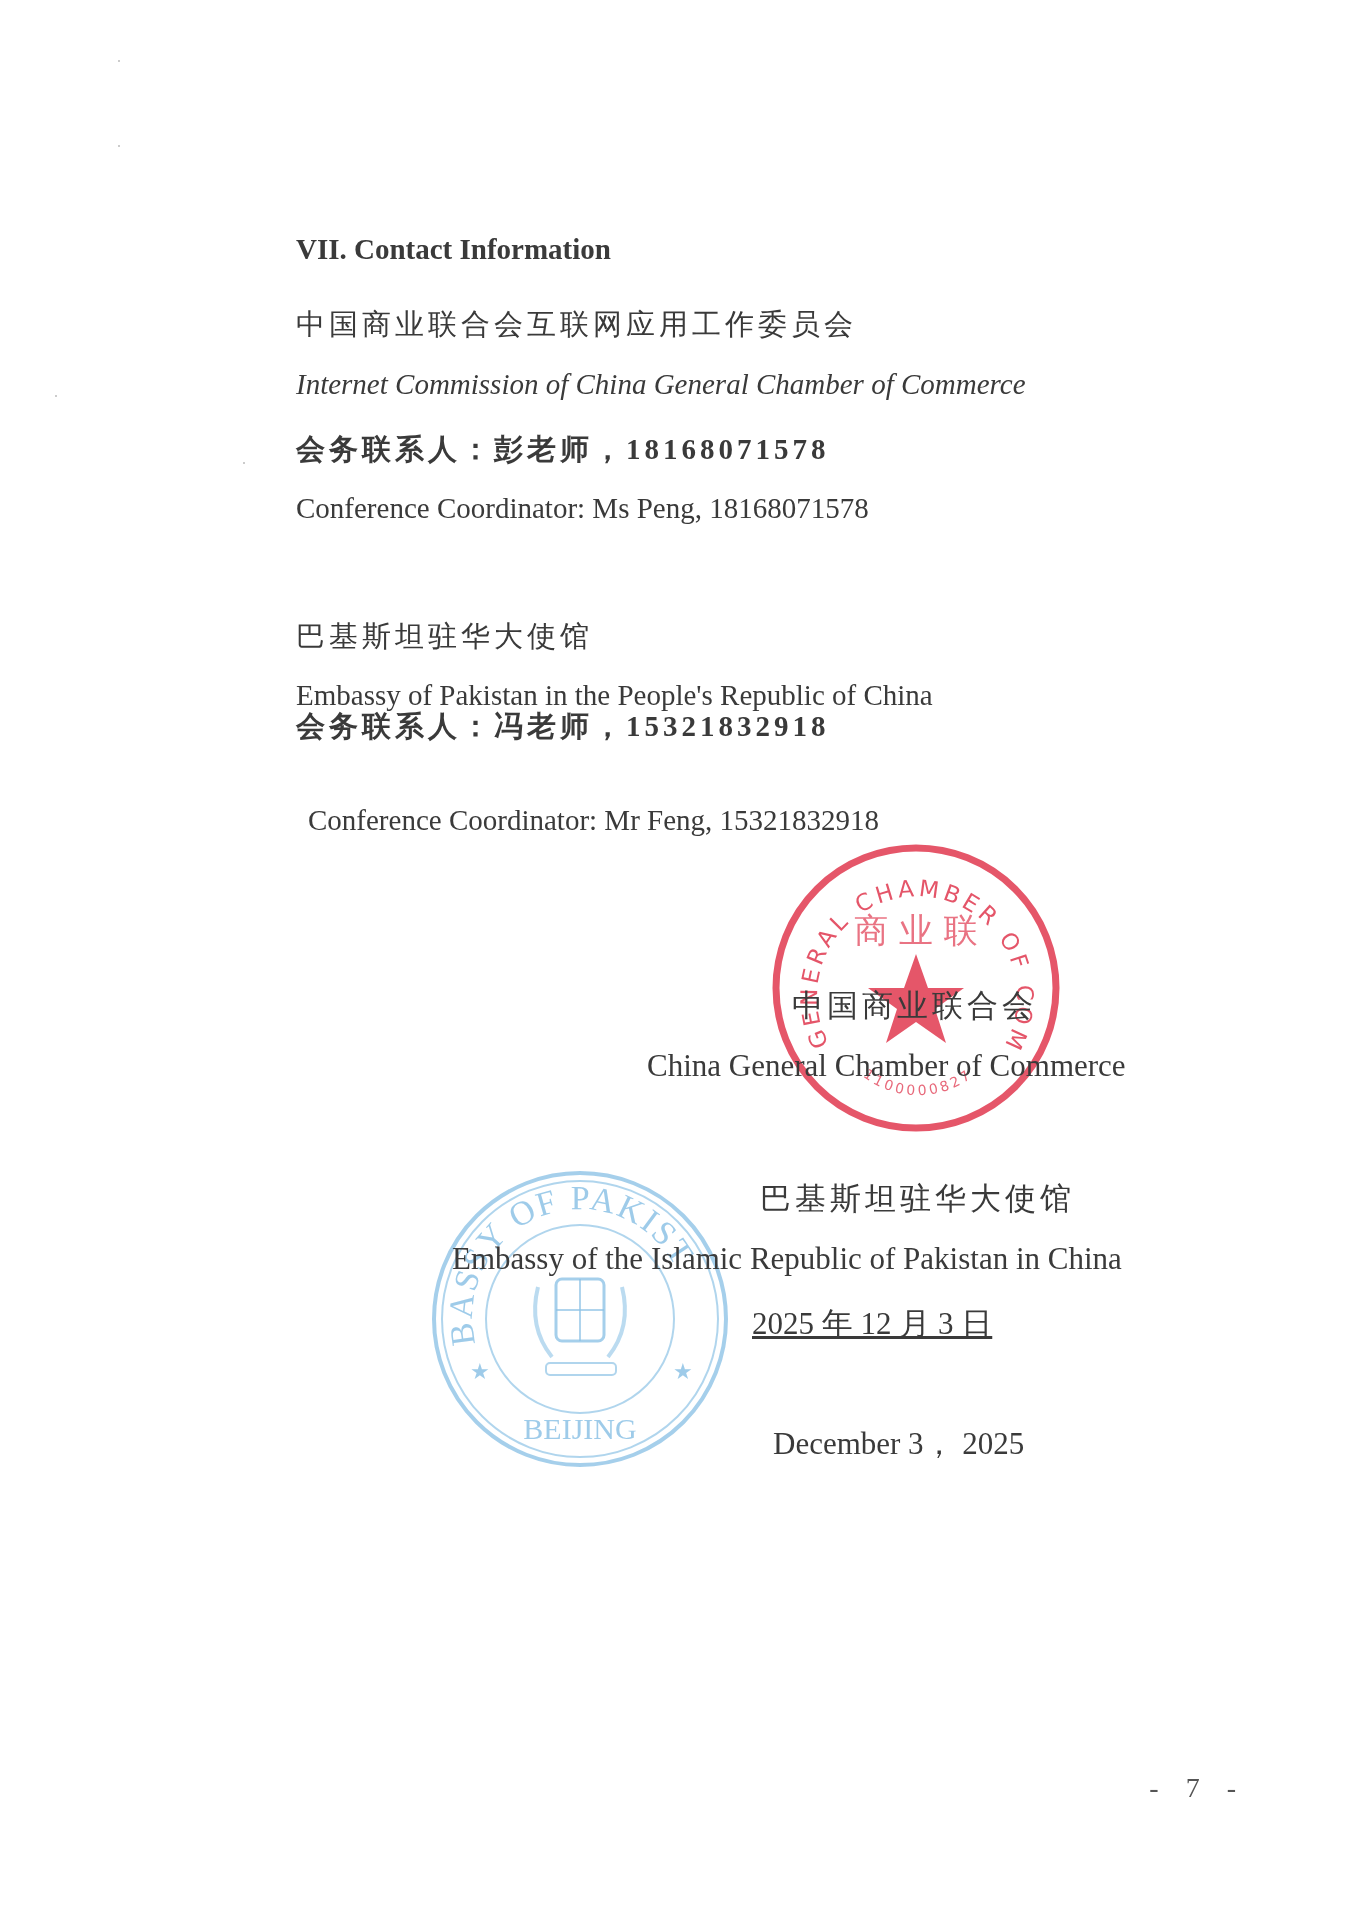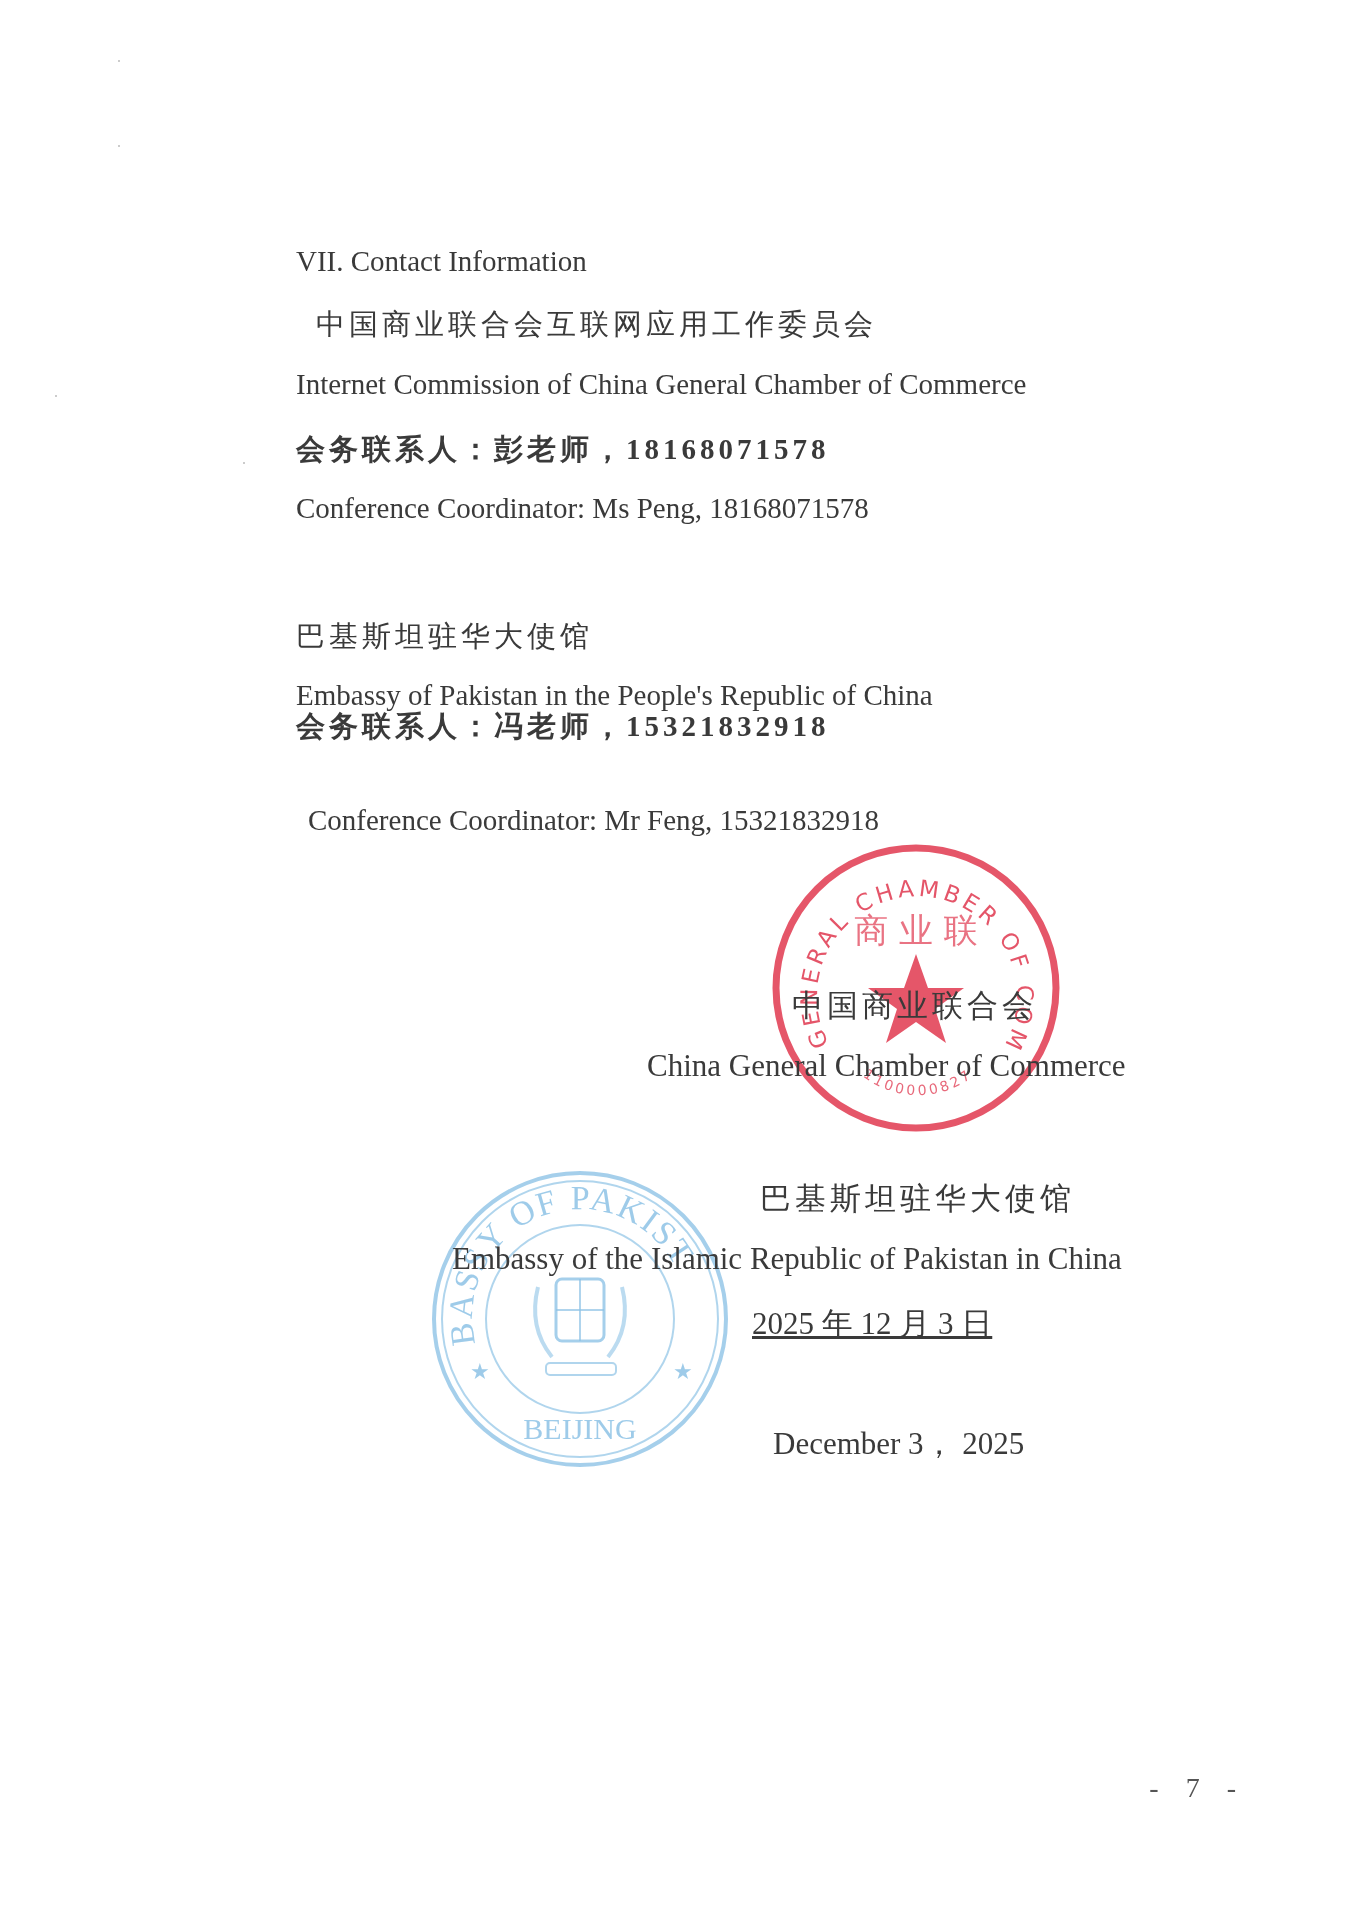--- a/index.html
+++ b/index.html
@@ -8,23 +8,23 @@
   .line { position:absolute; left:296px; font-size:29px; white-space:nowrap; letter-spacing:0; }
   .cn { letter-spacing:4px; }
   .sig { position:absolute; font-size:31px; white-space:nowrap; z-index:3; }
   .seal { position:absolute; z-index:2; }
   .pagenum { position:absolute; right:120px; top:1772px; font-size:28px; color:#555; letter-spacing:10px; }
   .speck { position:absolute; width:2px; height:2px; background:#bbb; border-radius:1px; }
 </style>
 </head>
 <body>
 
-<div class="line" style="top:245px;">VII. Contact Information</div>
-<div class="line cn" style="top:305px;margin-left:20px;">中国商业联合会互联网应用工作委员会</div>
-<div class="line" style="top:368px;">Internet Commission of China General Chamber of Commerce</div>
+<div class="line" style="top:233px;font-weight:bold;">VII. Contact Information</div>
+<div class="line cn" style="top:305px;">中国商业联合会互联网应用工作委员会</div>
+<div class="line" style="top:368px;font-style:italic;">Internet Commission of China General Chamber of Commerce</div>
 <div class="line cn" style="top:430px;font-weight:bold;">会务联系人：彭老师，18168071578</div>
 <div class="line" style="top:492px;">Conference Coordinator: Ms Peng, 18168071578</div>
 
 <div class="line cn" style="top:617px;">巴基斯坦驻华大使馆</div>
 <div class="line" style="top:679px;">Embassy of Pakistan in the People's Republic of China</div>
 <div class="line cn" style="top:707px;font-weight:bold;">会务联系人：冯老师，15321832918</div>
 <div class="line" style="top:804px;margin-left:12px;">Conference Coordinator: Mr Feng, 15321832918</div>
 
 <svg class="seal" style="left:770px; top:842px;" width="292" height="292" viewBox="0 0 292 292">
   <defs>

